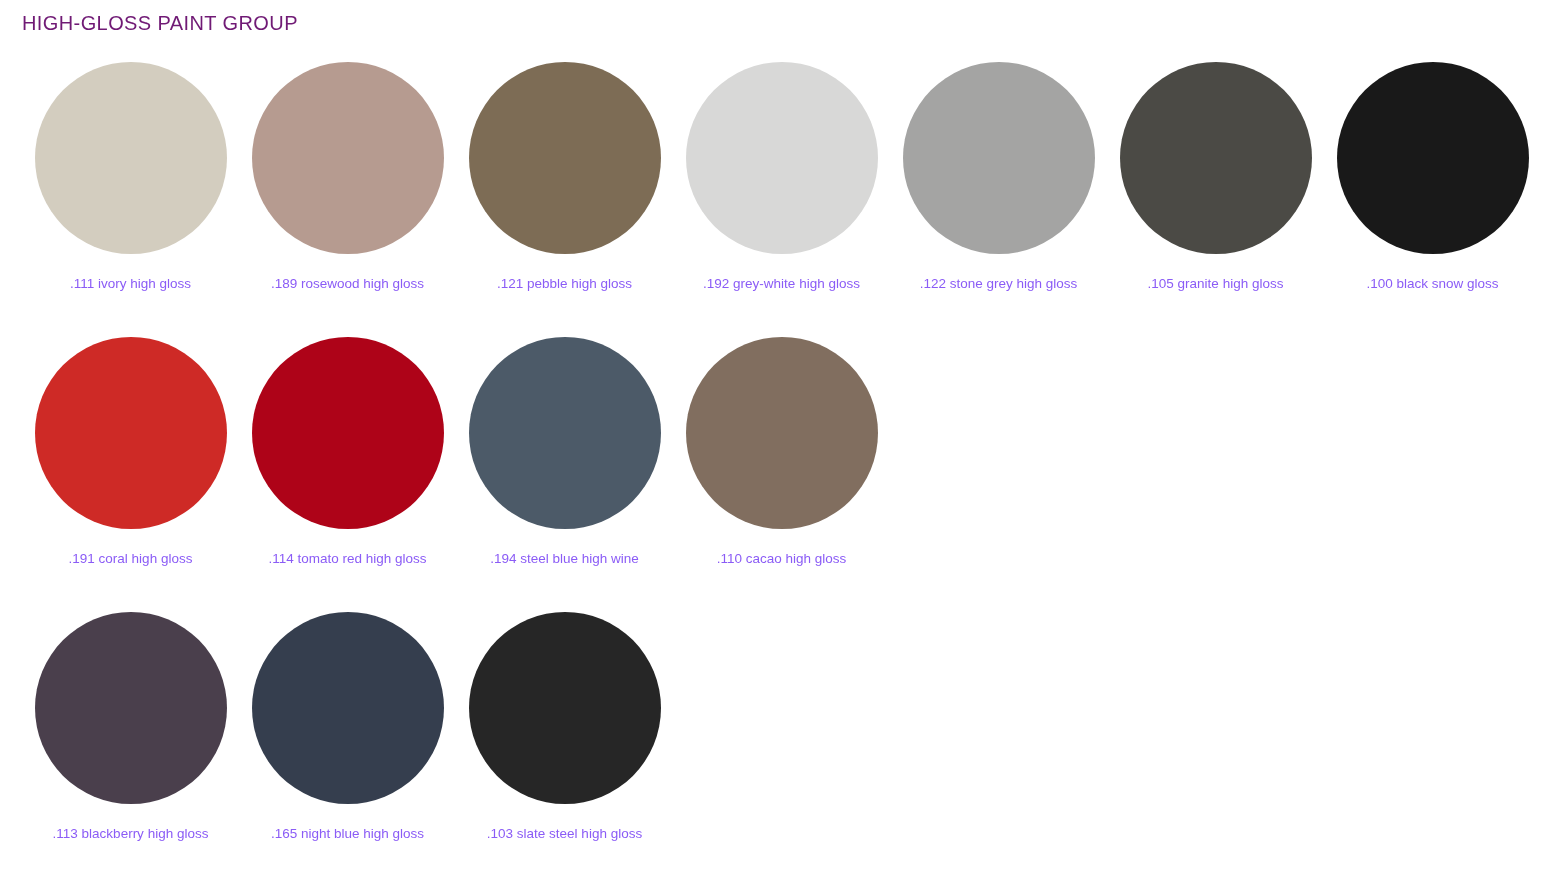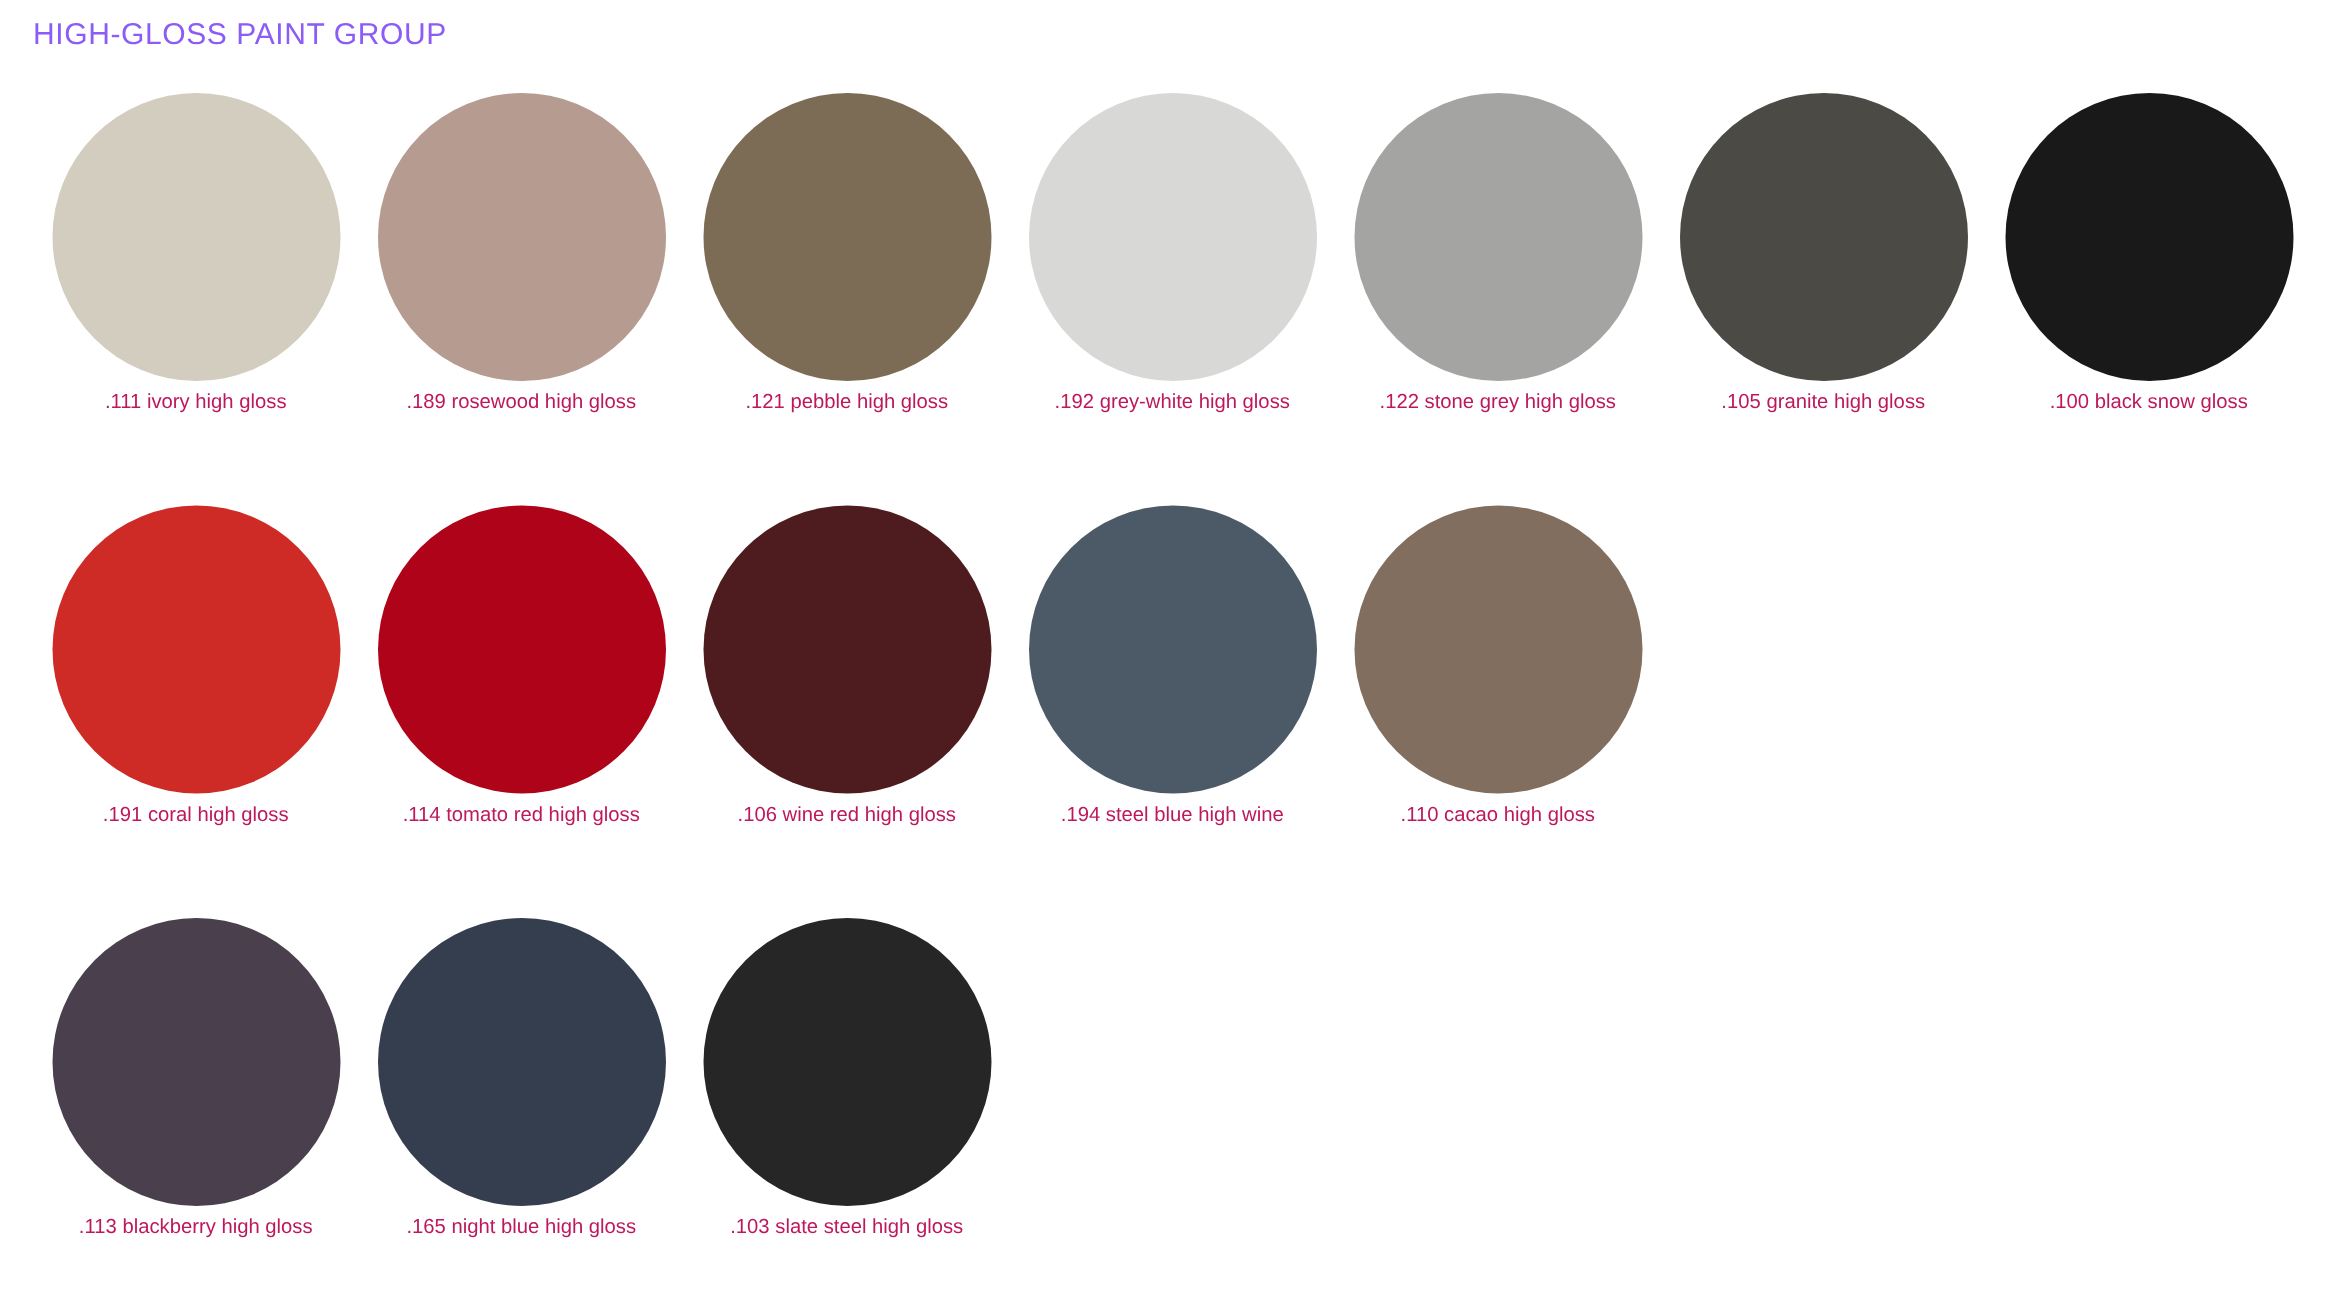--- a/index.html
+++ b/index.html
@@ -13,21 +13,21 @@
     font-family: "Liberation Sans", sans-serif;
     overflow: hidden;
     position: relative;
   }
   .page-title {
     position: absolute;
     left: 22px;
     top: 12px;
     font-size: 20px;
     letter-spacing: 0.4px;
-    color: #8b5cf6;
+    color: #701a75;
     font-weight: 400;
     white-space: nowrap;
   }
   .swatch-grid {
     position: absolute;
     left: 0;
     top: 62px;
     width: 1562px;
   }
   .swatch-row {
@@ -47,23 +47,23 @@
   .swatch-cell:first-child {
     margin-left: 22px;
   }
   .swatch-disc {
     width: 192px;
     height: 192px;
     border-radius: 50%;
     display: block;
   }
   .swatch-label {
-    margin-top: 6px;
+    margin-top: 22px;
     font-size: 13.5px;
-    color: #be185d;
+    color: #8b5cf6;
     text-align: center;
     white-space: nowrap;
     line-height: 16px;
     font-family: "Liberation Sans", sans-serif;
   }
 </style>
 </head>
 <body>
 
 <div class="page-title">HIGH-GLOSS PAINT GROUP</div>
@@ -104,24 +104,20 @@
   <div class="swatch-row">
     <div class="swatch-cell">
       <span class="swatch-disc" style="background-color: rgb(206, 42, 38);"></span>
       <span class="swatch-label">.191 coral high gloss</span>
     </div>
     <div class="swatch-cell">
       <span class="swatch-disc" style="background-color: rgb(174, 3, 24);"></span>
       <span class="swatch-label">.114 tomato red high gloss</span>
     </div>
     <div class="swatch-cell">
-      <span class="swatch-disc" style="background-color: rgb(78, 28, 31);"></span>
-      <span class="swatch-label">.106 wine red high gloss</span>
-    </div>
-    <div class="swatch-cell">
       <span class="swatch-disc" style="background-color: rgb(76, 90, 104);"></span>
       <span class="swatch-label">.194 steel blue high wine</span>
     </div>
     <div class="swatch-cell">
       <span class="swatch-disc" style="background-color: rgb(129, 110, 95);"></span>
       <span class="swatch-label">.110 cacao high gloss</span>
     </div>
   </div>
 
   <div class="swatch-row">

